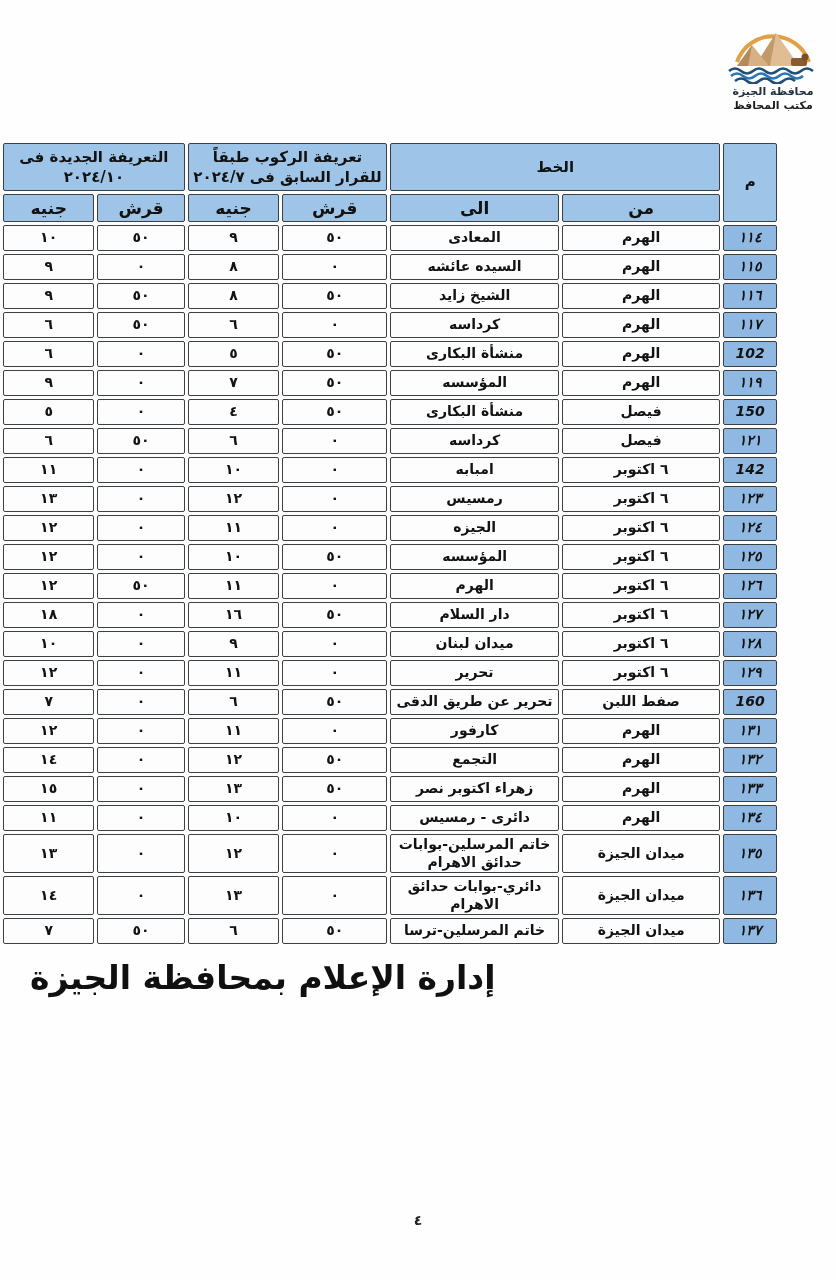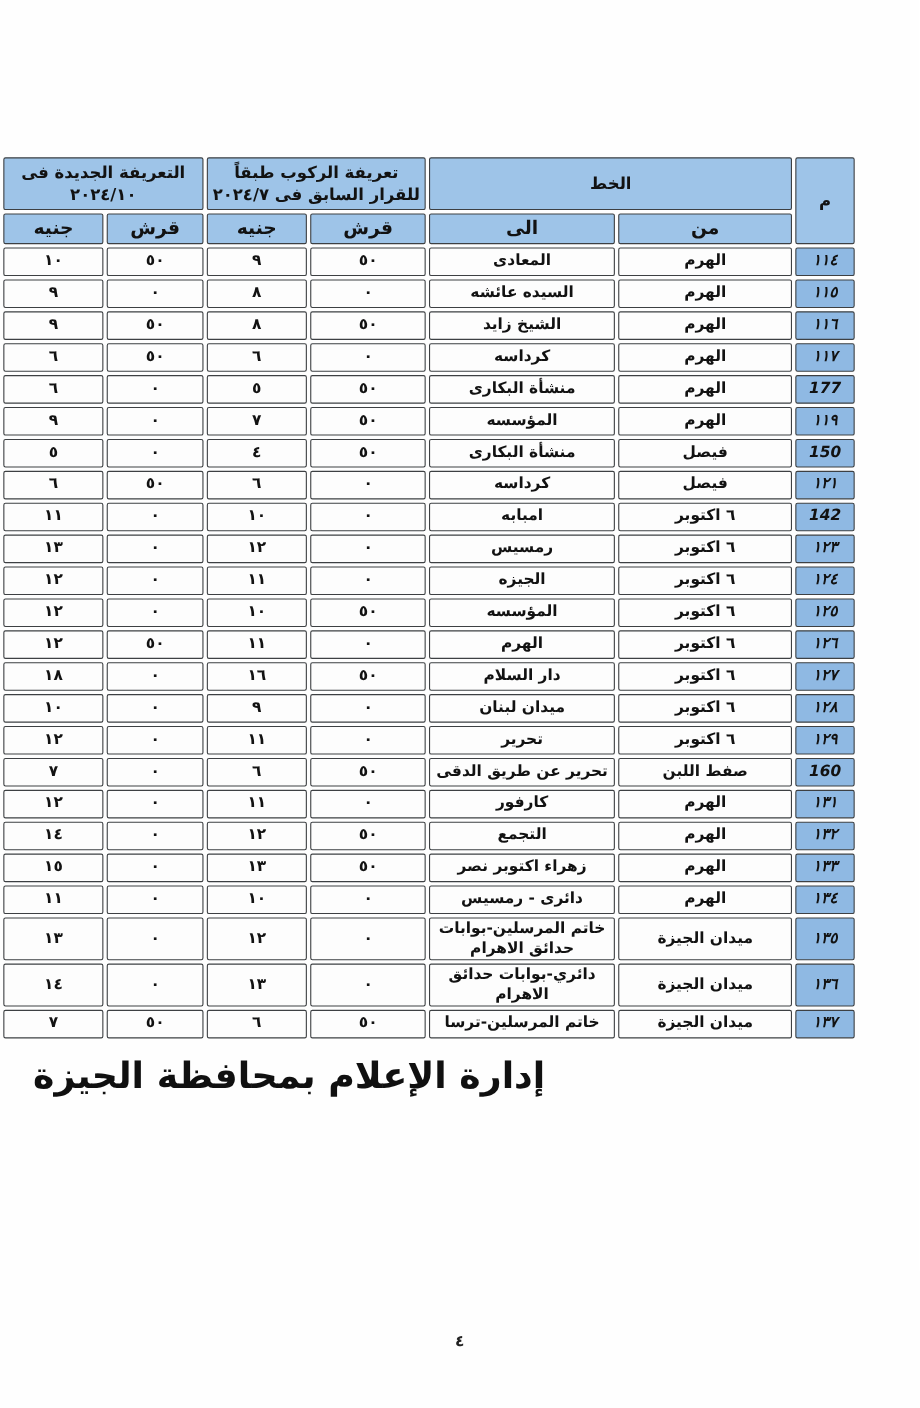--- a/index.html
+++ b/index.html
@@ -63,20 +63,36 @@
   .page-number{
     position:absolute;top:1212px;left:0;right:0;
     text-align:center;font-size:14px;font-weight:bold;color:#222;
   }
 </style>
 </head>
 <body>
 
 <div class="page">
 
+  <div class="logo">
+    <svg width="104" height="64" viewBox="0 0 104 64">
+      <path d="M16,42 A38,38 0 0 1 88,42" fill="none" stroke="#e2a044" stroke-width="4"></path>
+      <polygon points="34,46 55,13 78,46" fill="#e0bd93"></polygon>
+      <polygon points="34,46 55,13 49,46" fill="#c19a6a"></polygon>
+      <polygon points="16,46 31,25 48,46" fill="#d7b185"></polygon>
+      <polygon points="16,46 31,25 27,46" fill="#b28a5c"></polygon>
+      <rect x="70" y="38" width="16" height="8" rx="2" fill="#8a5a33"></rect>
+      <circle cx="84" cy="37" r="3.5" fill="#7a4e2b"></circle>
+      <path d="M8,51 q6,-5 12,0 t12,0 t12,0 t12,0 t12,0 t12,0 t12,0" fill="none" stroke="#1f4e79" stroke-width="2.6"></path>
+      <path d="M10,56 q6,-5 12,0 t12,0 t12,0 t12,0 t12,0 t12,0" fill="none" stroke="#2e75b6" stroke-width="2.6"></path>
+      <path d="M14,61 q6,-5 12,0 t12,0 t12,0 t12,0 t12,0" fill="none" stroke="#1f4e79" stroke-width="2.6"></path>
+    </svg>
+    <div class="org">محافظة الجيزة</div>
+    <div class="office">مكتب المحافظ</div>
+  </div>
 
   <table class="fare">
     <thead>
       <tr class="hdr-group">
         <th rowspan="2" class="col-no">م</th>
         <th colspan="2">الخط</th>
         <th colspan="2">تعريفة الركوب طبقاً للقرار السابق فى ٢٠٢٤/٧</th>
         <th colspan="2">التعريفة الجديدة فى ٢٠٢٤/١٠</th>
       </tr>
       <tr class="hdr-sub">
@@ -123,21 +139,21 @@
       <td class="col-no">١١٧</td>
       <td class="col-from">الهرم</td>
       <td class="col-to">كرداسه</td>
       <td class="col-pt-prev">٠</td>
       <td class="col-le-prev">٦</td>
       <td class="col-pt-new">٥٠</td>
       <td class="col-le-new">٦</td>
     </tr>
 
     <tr>
-      <td class="col-no">177</td>
+      <td class="col-no">102</td>
       <td class="col-from">الهرم</td>
       <td class="col-to">منشأة البكارى</td>
       <td class="col-pt-prev">٥٠</td>
       <td class="col-le-prev">٥</td>
       <td class="col-pt-new">٠</td>
       <td class="col-le-new">٦</td>
     </tr>
 
     <tr>
       <td class="col-no">١١٩</td>

